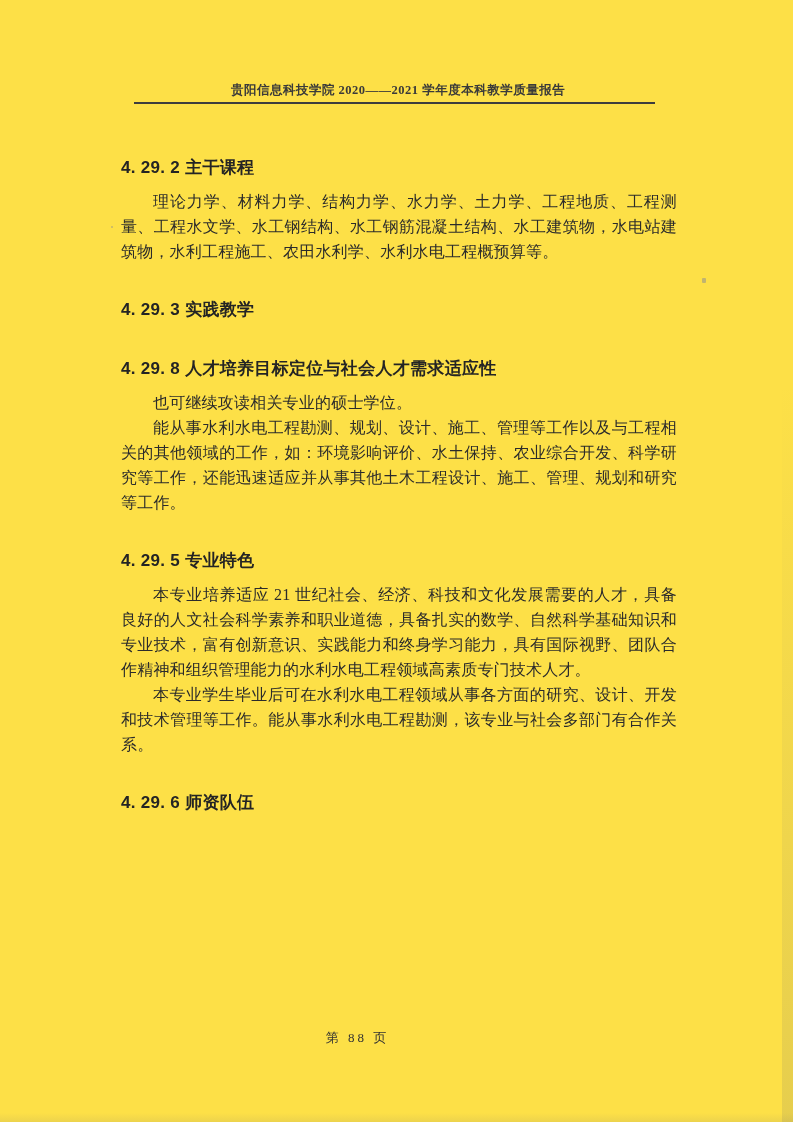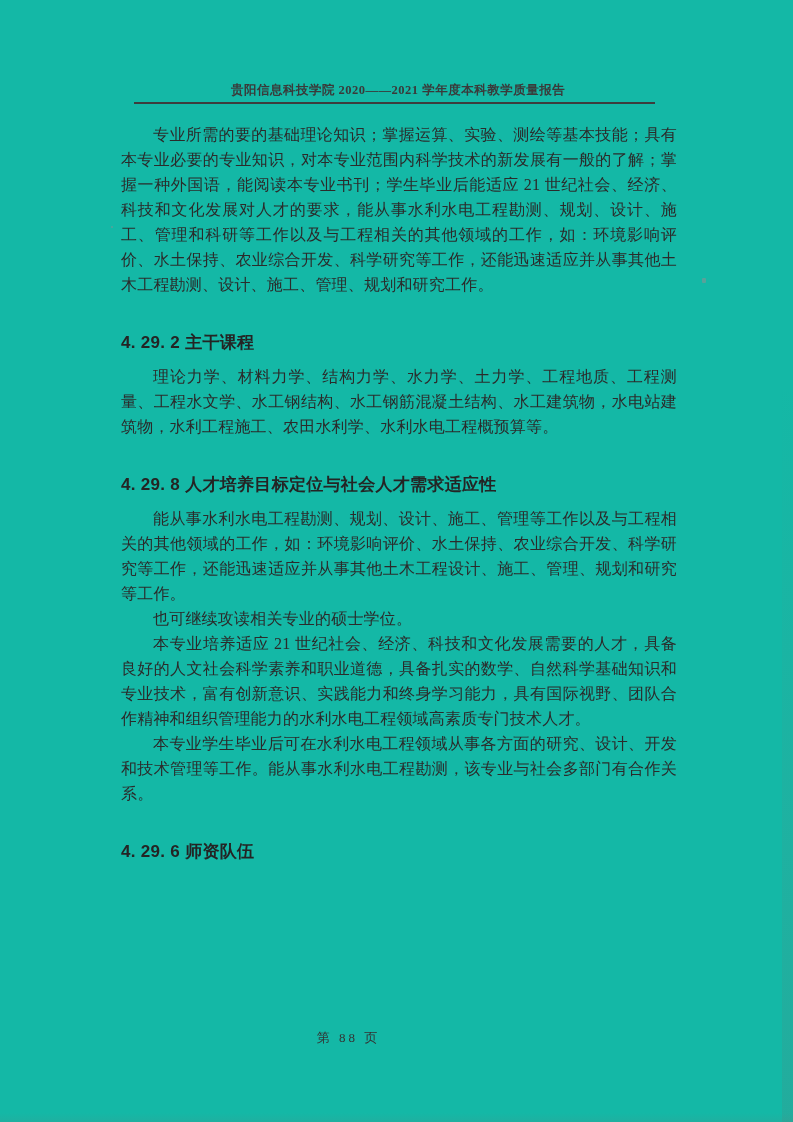--- a/index.html
+++ b/index.html
@@ -4,21 +4,21 @@
 <style>
   html, body {
     margin: 0;
     padding: 0;
     background: #ffffff;
   }
   .page {
     position: relative;
     width: 793px;
     height: 1122px;
-    background: #14b8a6;
+    background: #fde047;
     overflow: hidden;
     font-family: "Liberation Serif", "DejaVu Serif", serif;
     color: #2b2b2b;
   }
   
   .running-header {
     position: absolute;
     top: 0;
     left: 0;
     width: 793px;
@@ -64,21 +64,21 @@
     font-size: 17px;
     line-height: 26px;
     font-weight: 700;
     color: #242424;
     letter-spacing: 0.3px;
   }
   
   .page-footer {
     position: absolute;
     top: 1028px;
-    left: 4px;
+    left: 13px;
     width: 689px;
     text-align: center;
   }
   .page-number {
     font-size: 13px;
     color: #333;
     letter-spacing: 3px;
   }
   
   .right-edge-shadow {
@@ -113,30 +113,31 @@
 
 <div class="page">
 
   <div class="running-header">
     <div class="header-title">贵阳信息科技学院 2020——2021 学年度本科教学质量报告</div>
     <div class="header-rule"></div>
   </div>
 
   <div class="content">
 
-    <p class="body-p">专业所需的要的基础理论知识；掌握运算、实验、测绘等基本技能；具有本专业必要的专业知识，对本专业范围内科学技术的新发展有一般的了解；掌握一种外国语，能阅读本专业书刊；学生毕业后能适应 21 世纪社会、经济、科技和文化发展对人才的要求，能从事水利水电工程勘测、规划、设计、施工、管理和科研等工作以及与工程相关的其他领域的工作，如：环境影响评价、水土保持、农业综合开发、科学研究等工作，还能迅速适应并从事其他土木工程勘测、设计、施工、管理、规划和研究工作。</p>
 
     <h2 class="sec-heading">4. 29. 2 主干课程</h2>
     <p class="body-p">理论力学、材料力学、结构力学、水力学、土力学、工程地质、工程测量、工程水文学、水工钢结构、水工钢筋混凝土结构、水工建筑物，水电站建筑物，水利工程施工、农田水利学、水利水电工程概预算等。</p>
 
+    <h2 class="sec-heading">4. 29. 3 实践教学</h2>
 
     <h2 class="sec-heading">4. 29. 8 人才培养目标定位与社会人才需求适应性</h2>
+    <p class="body-p">也可继续攻读相关专业的硕士学位。</p>
     <p class="body-p">能从事水利水电工程勘测、规划、设计、施工、管理等工作以及与工程相关的其他领域的工作，如：环境影响评价、水土保持、农业综合开发、科学研究等工作，还能迅速适应并从事其他土木工程设计、施工、管理、规划和研究等工作。</p>
-    <p class="body-p">也可继续攻读相关专业的硕士学位。</p>
 
+    <h2 class="sec-heading">4. 29. 5 专业特色</h2>
     <p class="body-p">本专业培养适应 21 世纪社会、经济、科技和文化发展需要的人才，具备良好的人文社会科学素养和职业道德，具备扎实的数学、自然科学基础知识和专业技术，富有创新意识、实践能力和终身学习能力，具有国际视野、团队合作精神和组织管理能力的水利水电工程领域高素质专门技术人才。</p>
     <p class="body-p">本专业学生毕业后可在水利水电工程领域从事各方面的研究、设计、开发和技术管理等工作。能从事水利水电工程勘测，该专业与社会多部门有合作关系。</p>
 
     <h2 class="sec-heading">4. 29. 6 师资队伍</h2>
 
   </div>
 
   <div class="page-footer">
     <span class="page-number">第 88 页</span>
   </div>

